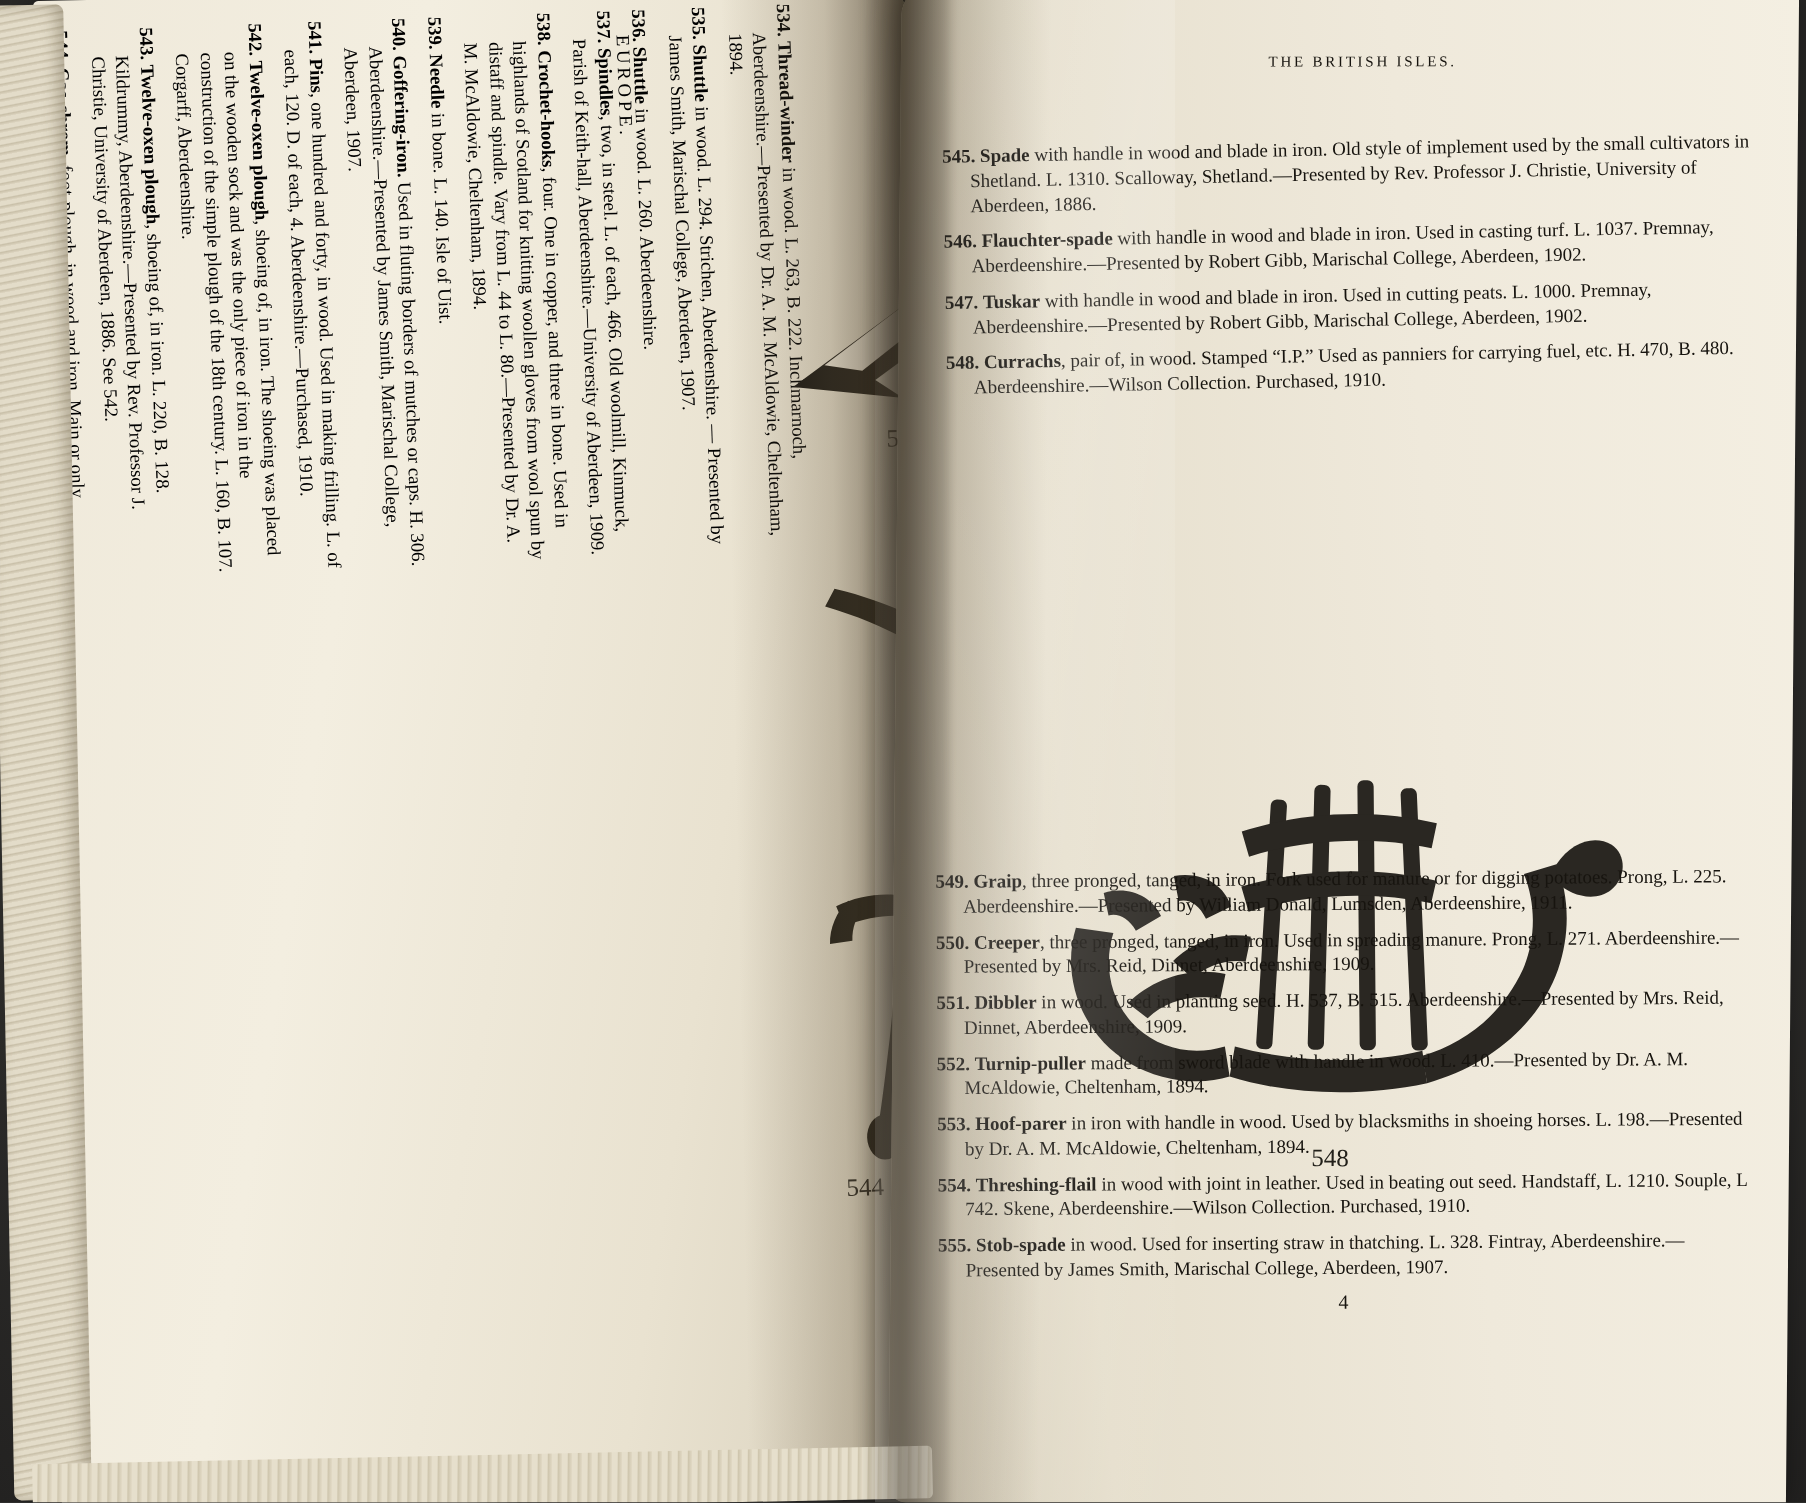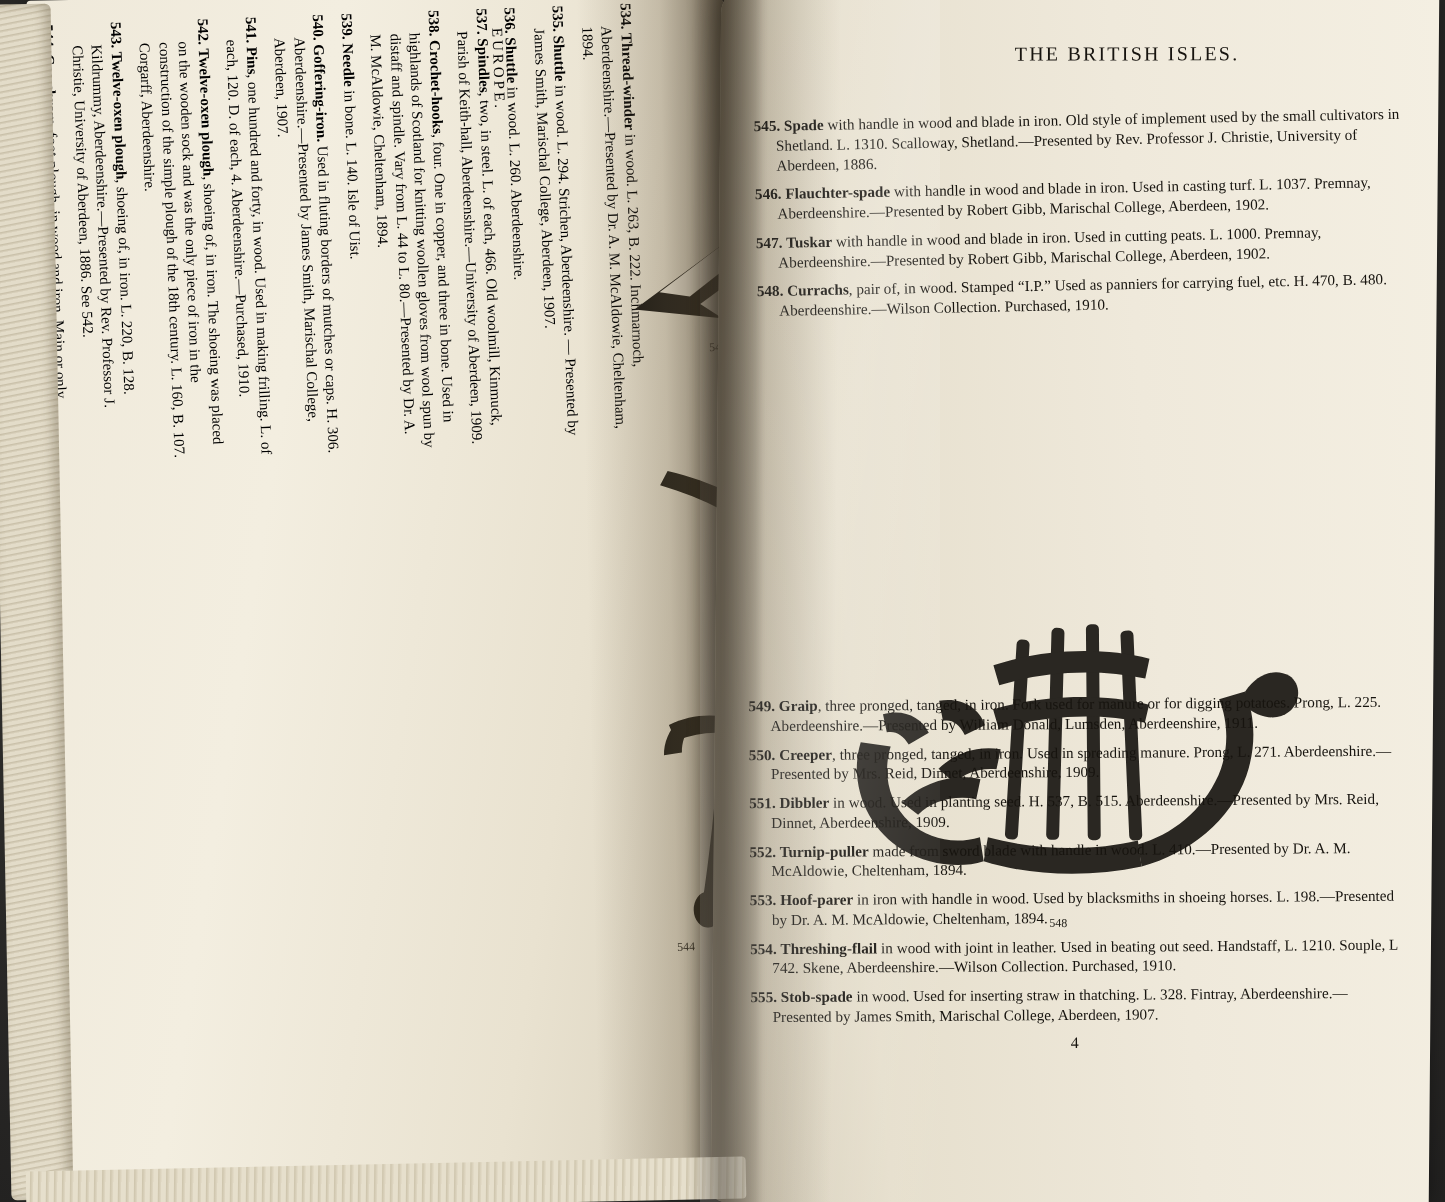--- a/index.html
+++ b/index.html
@@ -61,21 +61,21 @@
     background:linear-gradient(90deg,rgba(40,32,20,.0) 0%,rgba(40,32,20,.55) 45%,rgba(40,32,20,.12) 100%);
     filter:blur(3px);
   }
   .rcol{
     position:absolute;left:36px;top:120px;width:648px;
     color:#17140f;
   }
   .entry{font-size:15.2px;line-height:1.30;margin-bottom:9px;text-align:left;}
   .num{font-weight:bold;}
   .kw{font-weight:bold;}
-  .hdr{font-size:20px;letter-spacing:2.2px;}
+  .hdr{font-size:12px;letter-spacing:2.2px;}
   .folio{font-size:16px;}
   .center{text-align:center;}
 
   
   .left-text-wrap{
     position:absolute;left:58px;top:10px;width:612px;height:1180px;
     transform:rotate(-1.0deg);
   }
   .lp-head{
     position:absolute;left:430px;top:28px;transform:rotate(90deg);
@@ -86,21 +86,21 @@
     transform:rotate(90deg);transform-origin:left top;
     width:1035px;
   }
   .lp-entries .entry{width:440px;font-size:15px;}
   .col-inner{padding-left:22px;text-indent:-22px;}
 
   .rp-head{position:absolute;left:258px;top:-68px;transform:rotate(-0.6deg);}
   .rp-folio{position:absolute;left:600px;top:-130px;}
 
   
-  .fig-cap{font-size:12px;font-family:"Liberation Serif",serif;color:#22201a;}
+  .fig-cap{font-size:20px;font-family:"Liberation Serif",serif;color:#22201a;}
   svg{display:block;}
   .fig543{position:absolute;left:540px;top:185px;transform:rotate(-1deg);}
   .cap543{position:absolute;left:622px;top:348px;}
   .fig544{position:absolute;left:538px;top:405px;}
   .cap544{position:absolute;left:568px;top:946px;}
   .fig548{position:absolute;left:92px;top:270px;}
   .cap548{position:absolute;left:300px;top:592px;}
 
   .glare{
     position:absolute;left:700px;top:-20px;width:240px;height:1240px;

